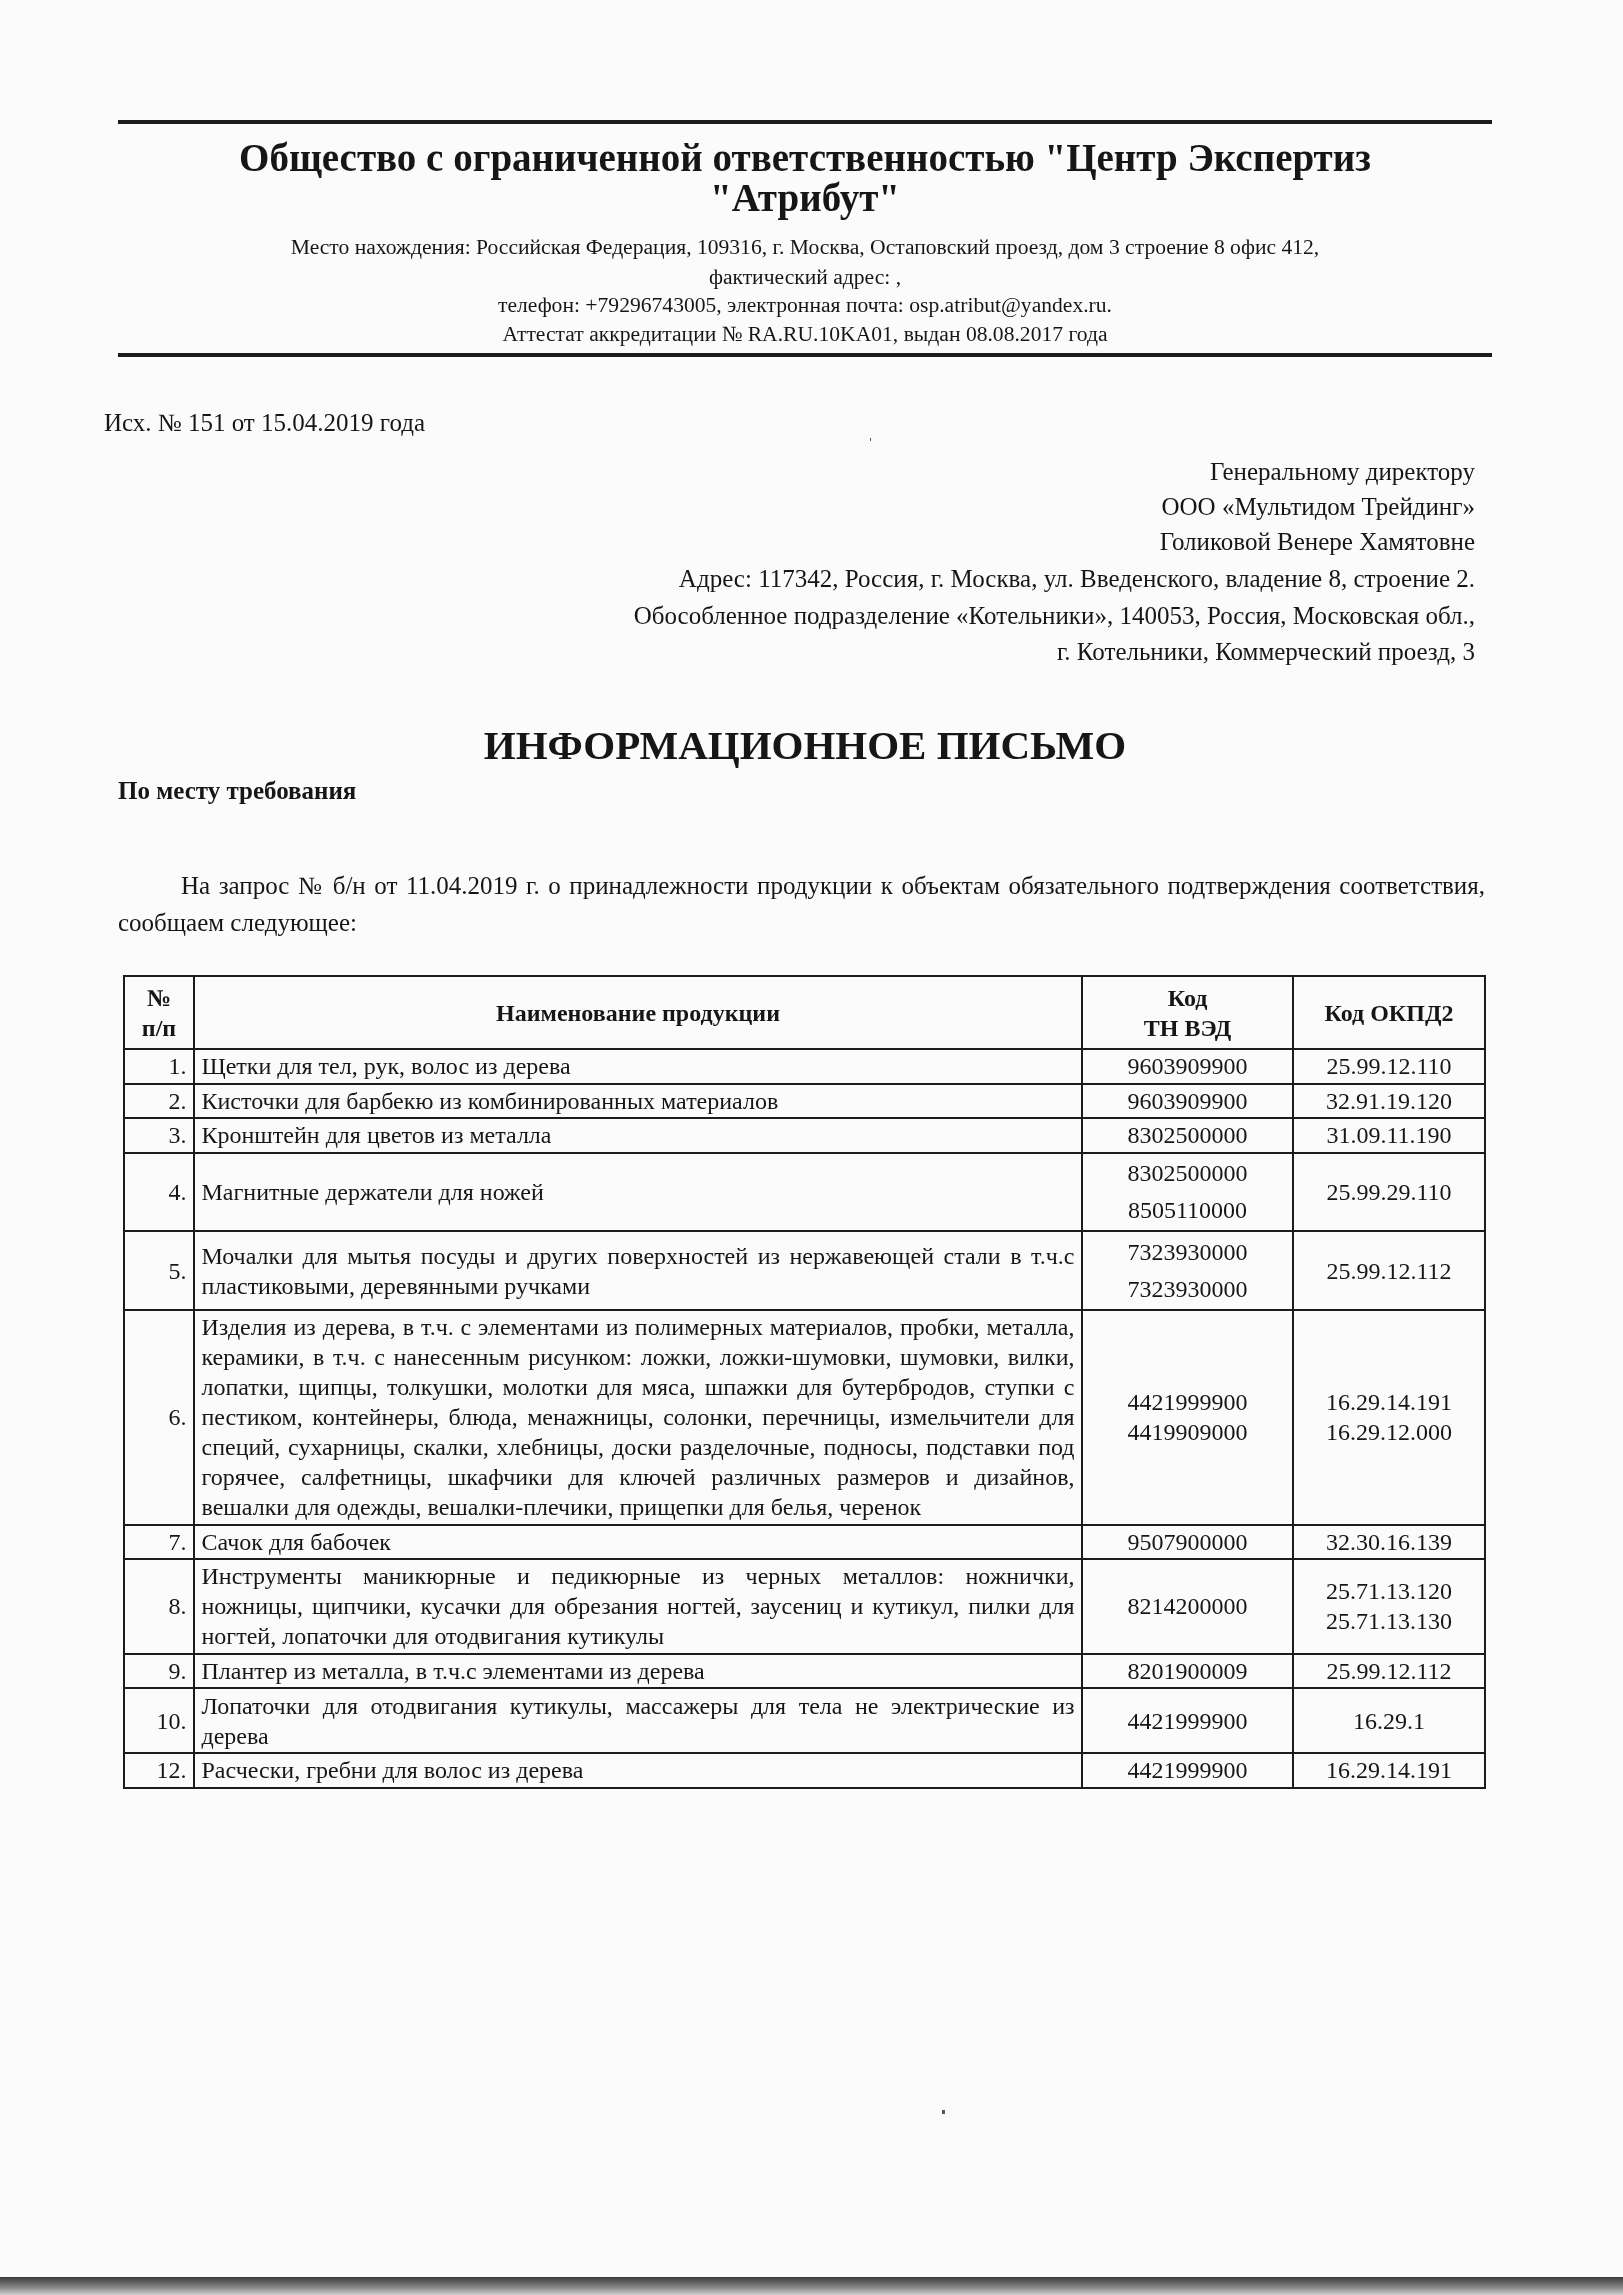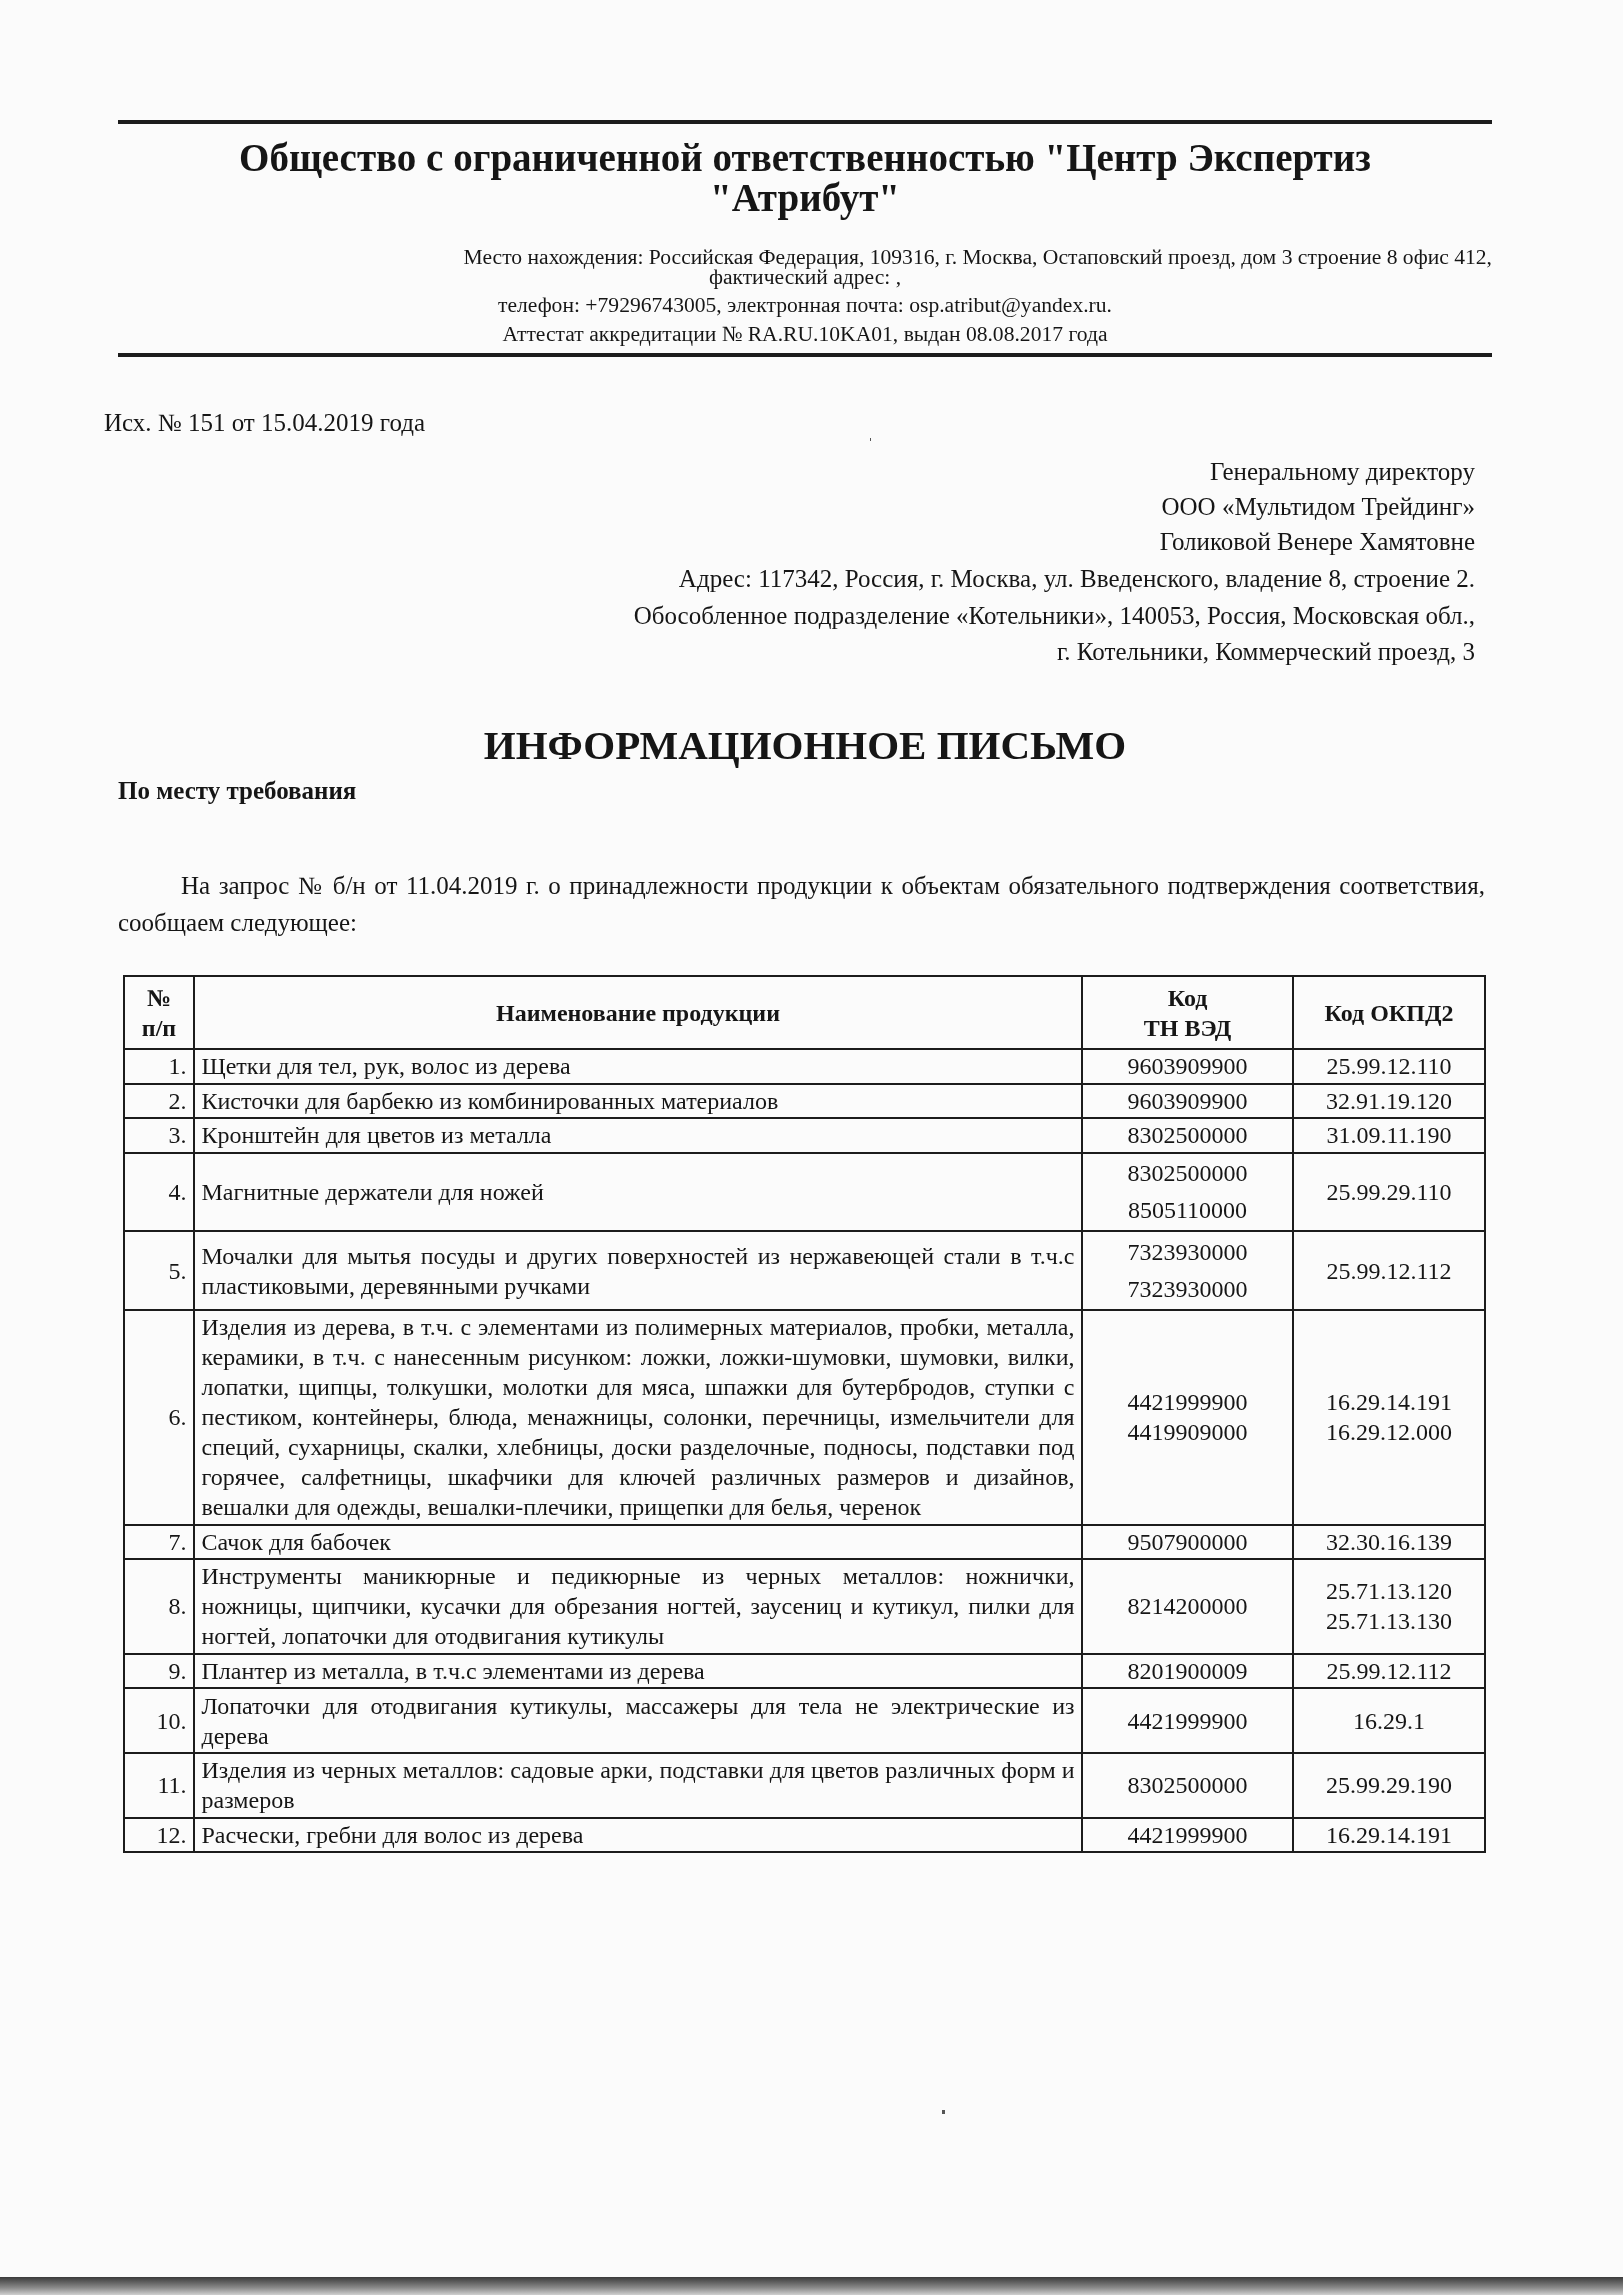--- a/index.html
+++ b/index.html
@@ -28,21 +28,21 @@
   .scan-edge { position:absolute; left:0; bottom:0; width:1623px; height:18.3px;
                background:linear-gradient(#3a3a3a,#8a8a8a 60%,#cfcfcf); }
   .dot { position:absolute; width:2.6px; height:3.9px; background:#555; }
 </style>
 </head>
 <body>
 
 <div class="rule" style="top:120px;"></div>
 <div class="center title" style="top:137px;">Общество с ограниченной ответственностью "Центр Экспертиз</div>
 <div class="center title" style="top:177px;">"Атрибут"</div>
-<div class="center small" style="top:244px;text-align:right;">Место нахождения: Российская Федерация, 109316, г. Москва, Остаповский проезд, дом 3 строение 8 офис 412,</div>
+<div class="center small" style="top:234px;">Место нахождения: Российская Федерация, 109316, г. Москва, Остаповский проезд, дом 3 строение 8 офис 412,</div>
 <div class="center small" style="top:264px;">фактический адрес: ,</div>
 <div class="center small" style="top:292px;">телефон: +79296743005, электронная почта: osp.atribut@yandex.ru.</div>
 <div class="center small" style="top:321px;">Аттестат аккредитации № RA.RU.10KA01, выдан 08.08.2017 года</div>
 <div class="rule" style="top:353px;"></div>
 
 <div class="abs txt" style="left:104px; top:408px;">Исх. № 151 от 15.04.2019 года</div>
 
 <div>
   <div class="right" style="top:457px;">Генеральному директору</div>
   <div class="right" style="top:492px;">ООО «Мультидом Трейдинг»</div>
@@ -172,30 +172,20 @@
         <td class="num">10.</td>
         <td class="name">Лопаточки для отодвигания кутикулы, массажеры для тела не электрические из дерева</td>
         <td class="code">
           <span class="code-line">4421999900</span>
         </td>
         <td class="okpd">
           <span class="code-line">16.29.1</span>
         </td>
       </tr>
       <tr>
-        <td class="num">11.</td>
-        <td class="name">Изделия из черных металлов: садовые арки, подставки для цветов различных форм и размеров</td>
-        <td class="code">
-          <span class="code-line">8302500000</span>
-        </td>
-        <td class="okpd">
-          <span class="code-line">25.99.29.190</span>
-        </td>
-      </tr>
-      <tr>
         <td class="num">12.</td>
         <td class="name">Расчески, гребни для волос из дерева</td>
         <td class="code">
           <span class="code-line">4421999900</span>
         </td>
         <td class="okpd">
           <span class="code-line">16.29.14.191</span>
         </td>
       </tr>
     </tbody>

